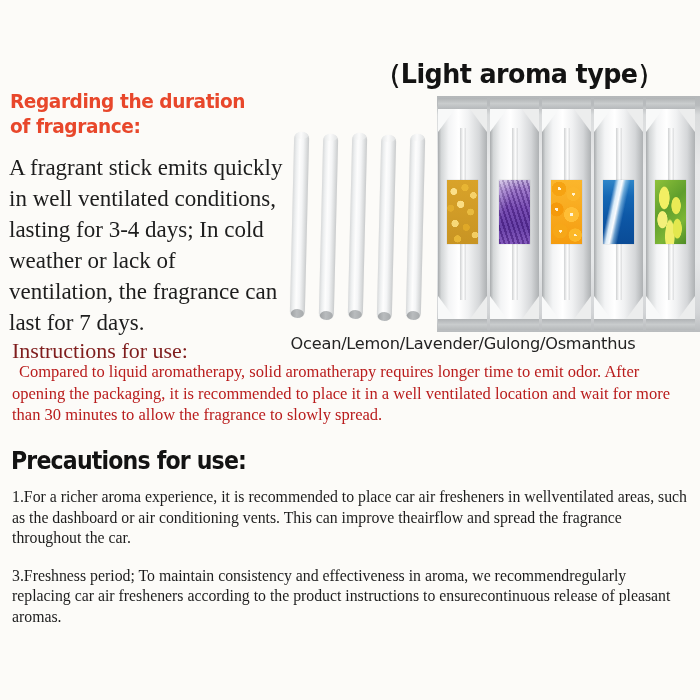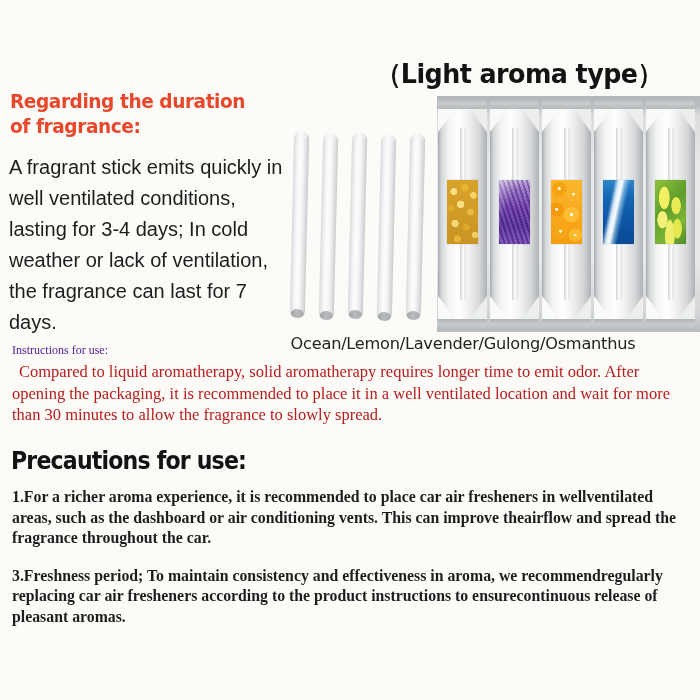--- a/index.html
+++ b/index.html
@@ -50,22 +50,22 @@
     letter-spacing: -0.45px;
     transform: scaleX(0.95);
     transform-origin: left top;
   }
 
   .duration-body {
     position: absolute;
     left: 9px;
     top: 104px;
     width: 276px;
-    font-family: Liberation Sans, sans-serif;
-    font-size: 20px;
+    font-family: Liberation Serif, serif;
+    font-size: 23px;
     line-height: 31px;
     color: #1d1d1d;
   }
 
   
   .product-photo {
     position: absolute;
     left: 288px;
     top: 48px;
     width: 412px;
@@ -302,23 +302,23 @@
 
   
   .instructions-block {
     position: absolute;
     left: 12px;
     top: 340px;
     width: 676px;
   }
   .instructions-heading {
     font-family: "Liberation Serif", serif;
-    font-size: 12px;
+    font-size: 22px;
     line-height: 21px;
-    color: #4c1d95;
+    color: #7f1d1d;
   }
   .instructions-body {
     font-family: "Liberation Serif", serif;
     font-size: 16.5px;
     line-height: 21.5px;
     color: #b91c1c;
     text-indent: 7px;
   }
 
   
@@ -333,21 +333,20 @@
     color: #131313;
     transform: scaleX(0.92);
     transform-origin: left top;
   }
 
   .precautions-list {
     position: absolute;
     left: 12px;
     top: 487px;
     width: 676px;
-    font-weight: bold;
   }
   .precaution-item {
     font-family: "Liberation Serif", serif;
     font-size: 15.8px;
     line-height: 20.5px;
     color: #1d1d1d;
     margin-bottom: 17px;
   }
   .precaution-item:last-child { margin-bottom: 16px; }
 </style>

